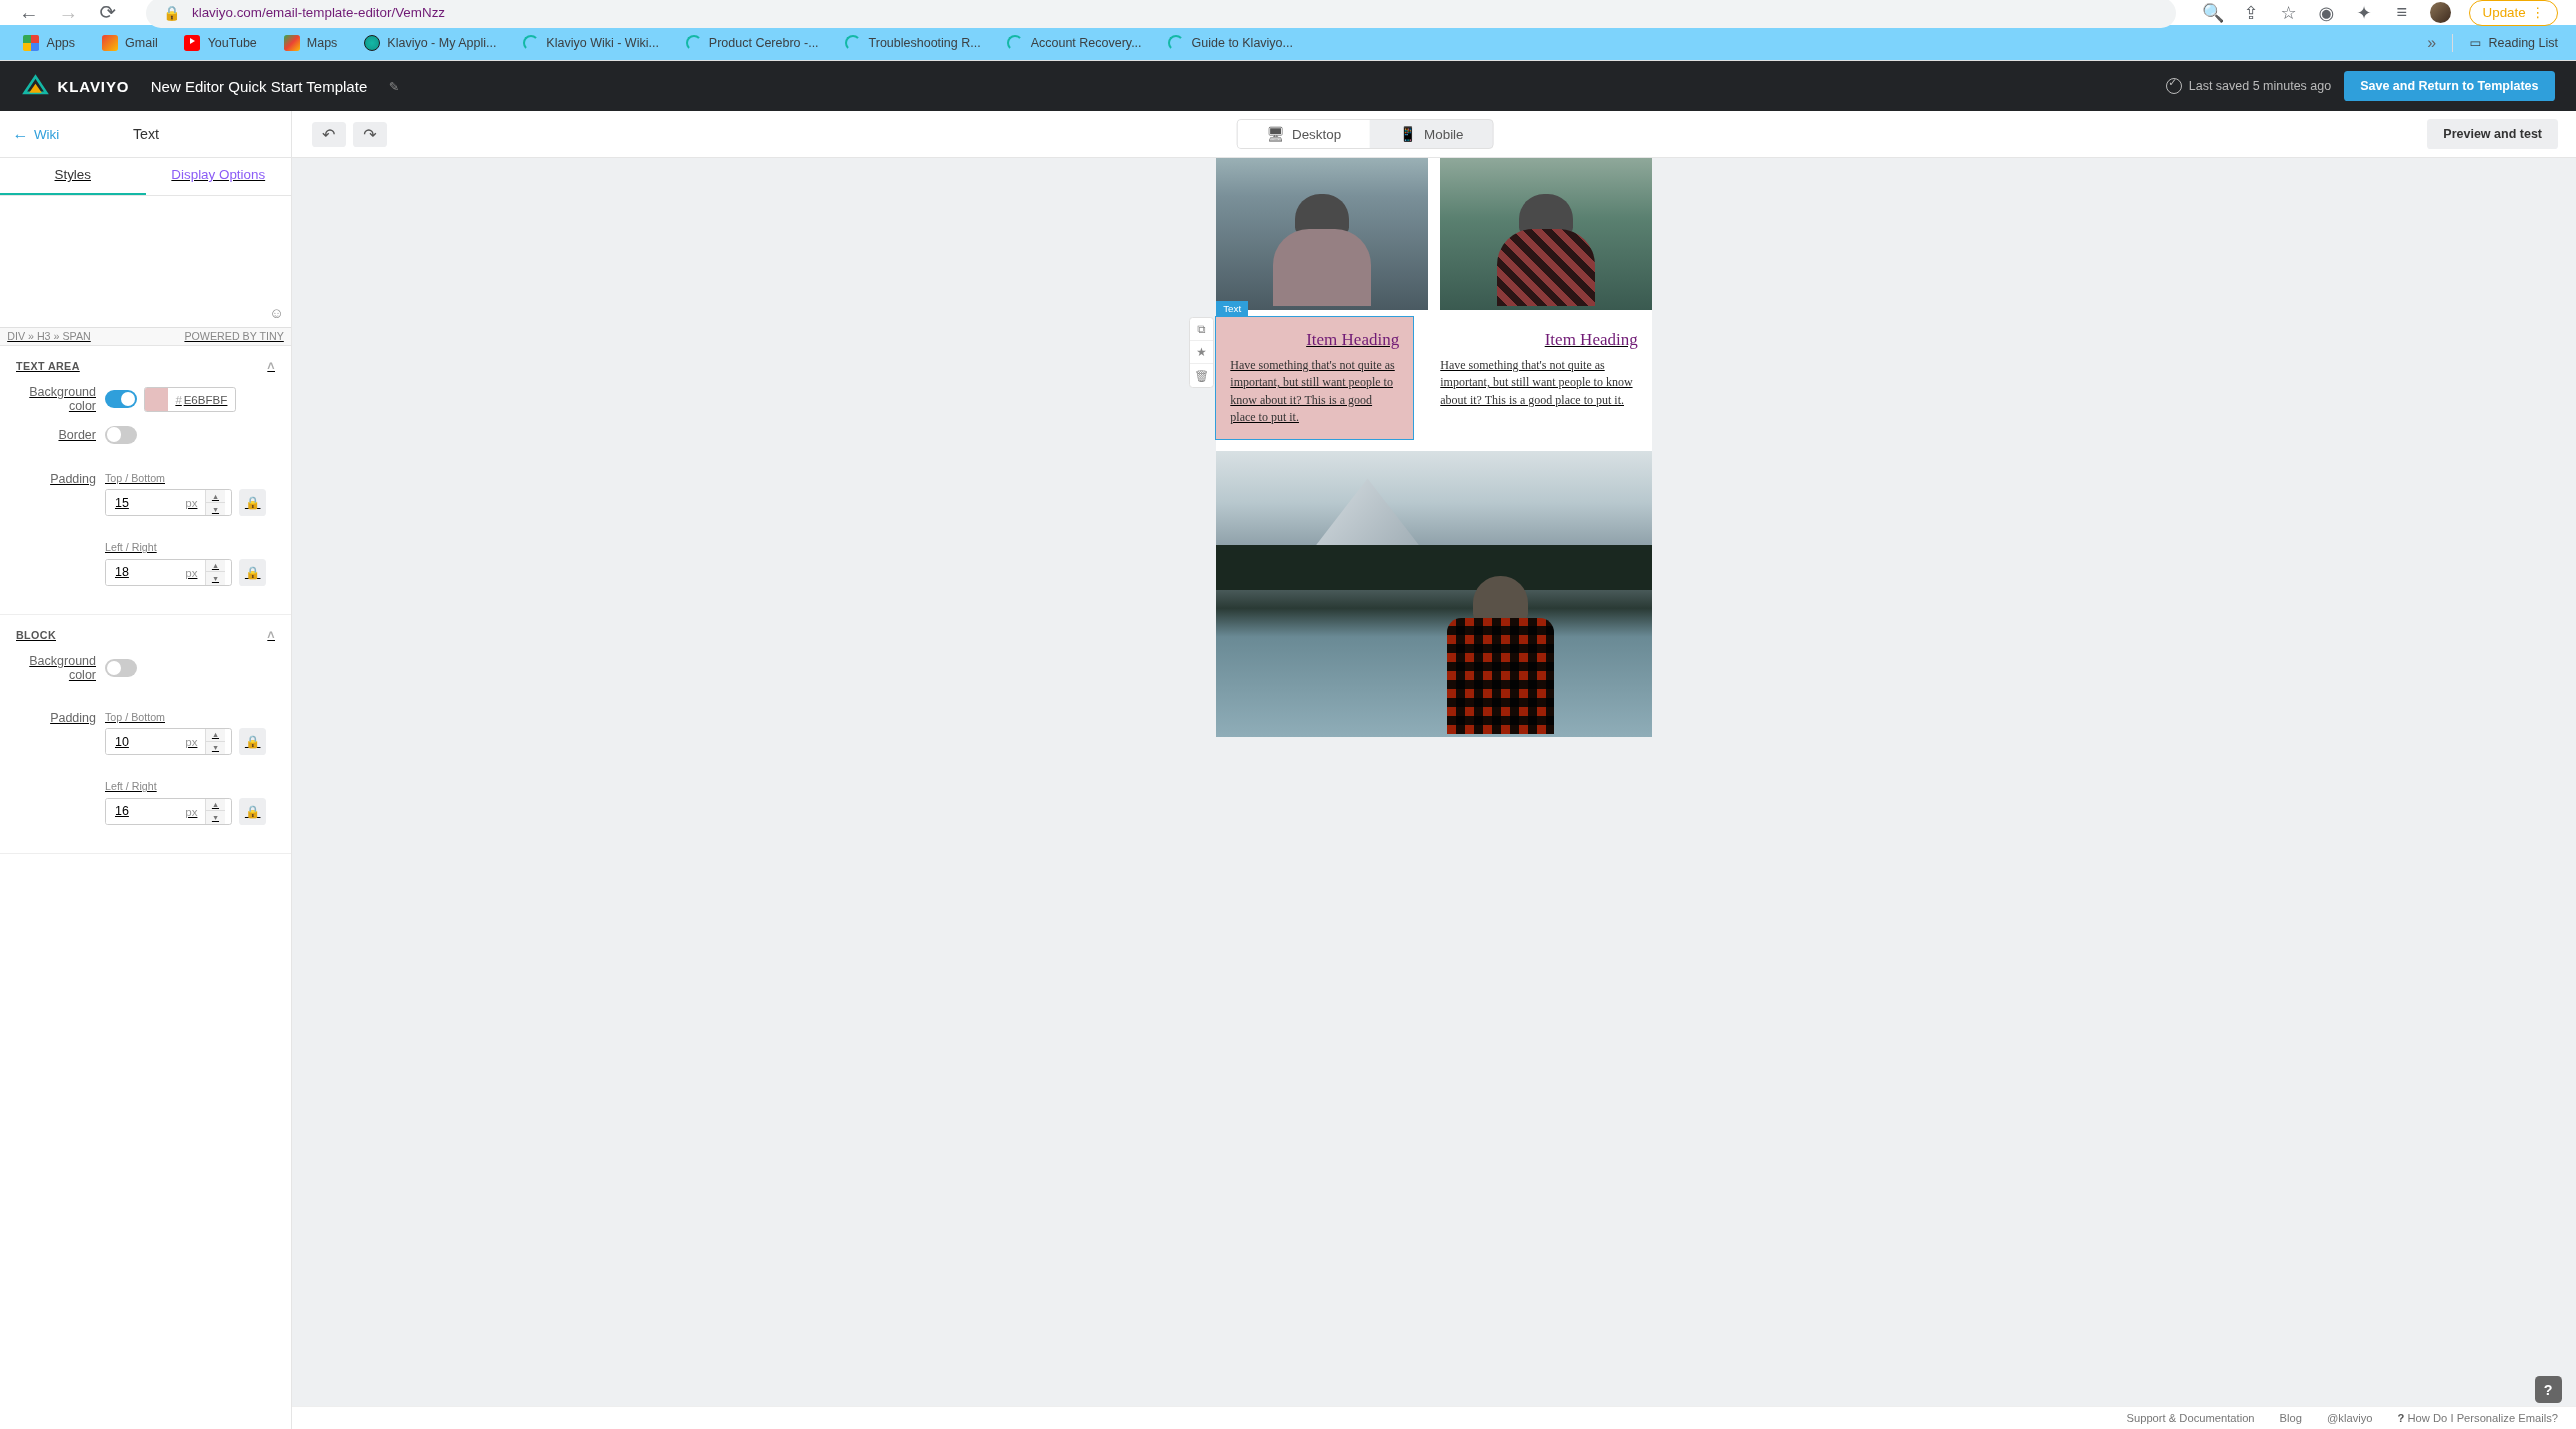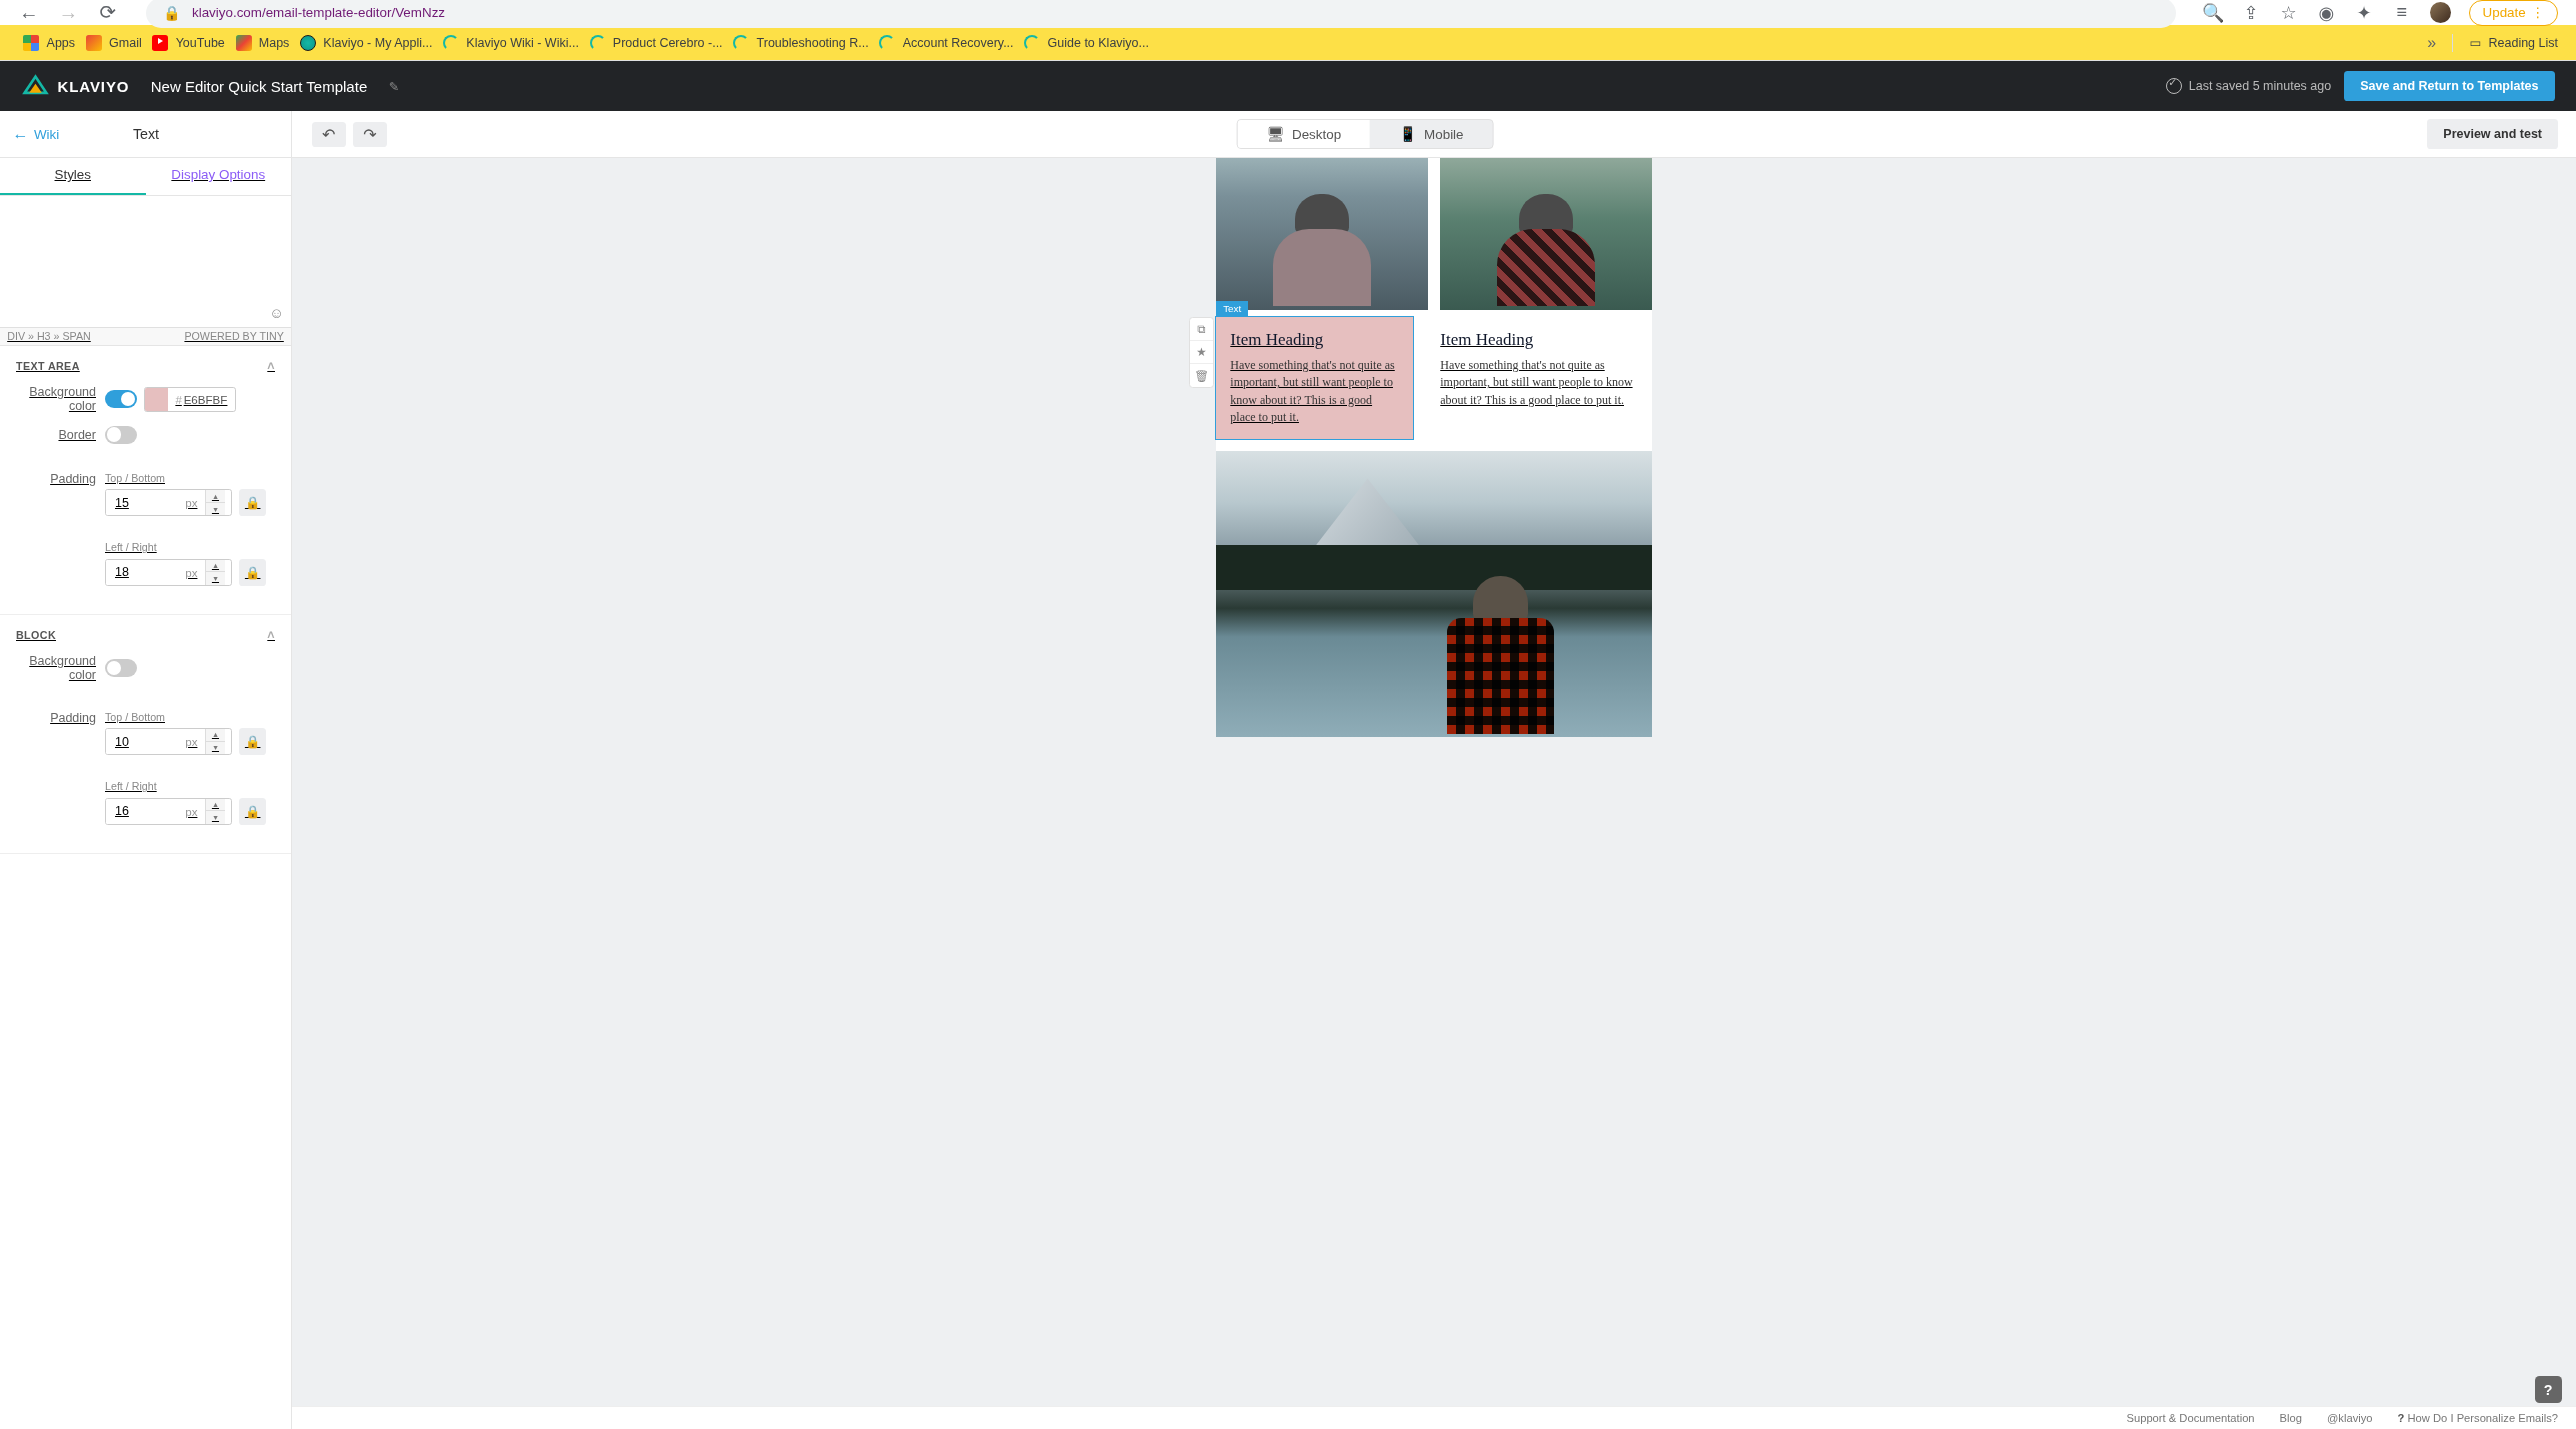--- a/index.html
+++ b/index.html
@@ -10,21 +10,21 @@
 .nav-arrow { width: 21.5px; height: 21.5px; color: #5f6368; cursor: pointer; display: flex; align-items: center; justify-content: center; font-size: 19.7px; }
 .nav-arrow.disabled { color: #bdbdbd; }
 .url-bar { flex: 1; background: #f1f3f4; border-radius: 18px; height: 30px; display: flex; align-items: center; padding: 0 18px; gap: 10.7px; margin-left: 9px; margin-right: 9px; }
 .lock-icon { color: #5f6368; font-size: 14.3px; }
 .url-text { color: #701a75; font-size: 13.4px; }
 .br-icon { width: 19.7px; height: 19.7px; color: #5f6368; display: flex; align-items: center; justify-content: center; font-size: 18px; }
 .update-btn { border: 1.3px solid #f2a900; color: #f2a900; border-radius: 14.3px; padding: 4.5px 12.5px; font-size: 13.4px; font-weight: 500; display: flex; align-items: center; gap: 5.4px; }
 .avatar-icon { width: 21.5px; height: 21.5px; border-radius: 50%; background: linear-gradient(135deg,#8b7355,#3d2b1f); }
 
 
-.bookmarks-bar { height: 36px; background: #fde047; display: flex; align-items: center; padding: 0 18px; border-bottom: 0.9px solid #e0e0e0; text-align: center; }
+.bookmarks-bar { height: 36px; background: #7dd3fc; display: flex; align-items: center; padding: 0 18px; gap: 16px; border-bottom: 0.9px solid #e0e0e0; text-align: center; }
 .bookmark-item { display: flex; align-items: center; gap: 7.2px; color: #3c4043; font-size: 12.5px; cursor: pointer; padding: 3.6px 5.4px; }
 .bookmark-icon { width: 16px; height: 16px; }
 .bk-apps { background: conic-gradient(#ea4335 0 25%, #4285f4 0 50%, #fbbc04 0 75%, #34a853 0); border-radius: 1.8px; }
 .bk-gmail { background: linear-gradient(135deg,#ea4335,#fbbc04); border-radius: 2.7px; }
 .bk-yt { background: #ff0000; border-radius: 2.7px; position: relative; }
 .bk-yt::after { content:''; position:absolute; left:5.4px; top:3.6px; border-left:5.4px solid #fff; border-top:3.6px solid transparent; border-bottom:3.6px solid transparent; }
 .bk-maps { background: linear-gradient(135deg,#34a853,#ea4335,#fbbc04); border-radius: 2.7px; }
 .bk-klaviyo { width: 16px; height: 16px; background: radial-gradient(circle at center,#14b8a6,#0d9488); border-radius: 50%; border: 1.8px solid #1a1a1a; }
 .klav-arc { width:16px; height:16px; border: 2.7px solid #14b8a6; border-radius: 50%; border-right-color: transparent; border-bottom-color: transparent; }
 .reading-list { margin-left: auto; display: flex; align-items: center; gap: 7.2px; color: #3c4043; font-size: 12.5px; }
@@ -121,21 +121,21 @@
 .beanie { width:54px; height:39px; background:#4a4a4a; border-radius:25px 25px 5.4px 5.4px; margin:0 auto; }
 .shoulders { width:98px; height:77px; background:#968083; border-radius:36px 36px 0 0; margin-top:-3.6px; }
 .shoulders.plaid { background: repeating-linear-gradient(45deg,#2a1515,#2a1515 7.2px,#8b3a3a 7.2px,#8b3a3a 14.3px); }
 
 
 .text-row { display: flex; gap: 12.5px; margin-top: 7.2px; }
 .text-block { flex: 1; padding: 12.5px 14.3px; }
 .text-block.selected { background: #E6BFBF; outline: 1.8px solid #2f9fdb; position: relative; }
 .selected-wrapper { position: relative; }
 .selected-wrapper::before { content: attr(data-tag); position: absolute; top: -16px; left: 0; background: #2f9fdb; color: #fff; font-size: 9.8px; padding: 1.8px 7.2px; }
-.item-heading { font-size: 17px; font-weight: 500; color: #0f172a; margin-bottom: 7.2px; font-family: Georgia, serif; }
+.item-heading { font-size: 17px; font-weight: 500; color: #701a75; margin-bottom: 7.2px; font-family: Georgia, serif; text-align: right; }
 .item-body { font-size: 12px; color: #333; line-height: 1.45; font-family: Georgia, serif; }
 
 
 .block-actions { position: absolute; left: -27px; top: 0; display: flex; flex-direction: column; background: #fff; border: 0.9px solid #e0e0e0; border-radius: 3.6px; }
 .block-action { width: 23px; height: 23px; display: flex; align-items: center; justify-content: center; color: #888; font-size: 11.6px; cursor: pointer; }
 .block-action:not(:last-child) { border-bottom: 0.9px solid #eee; }
 
 
 .big-img { width: 100%; height: 286px; margin-top: 12.5px; background: linear-gradient(180deg,#d8e0e3 0%, #b8c8ce 18%, #8a9ca5 35%, #2a3a35 55%, #6a8a95 65%, #8fadb8 100%); position: relative; overflow:hidden; }
 .mountain { position:absolute; top:27px; left:89px; width:125px; height:81px; background: linear-gradient(135deg,#d8dfe3,#9aa8b0); clip-path: polygon(50% 0, 100% 100%, 0 100%); }

